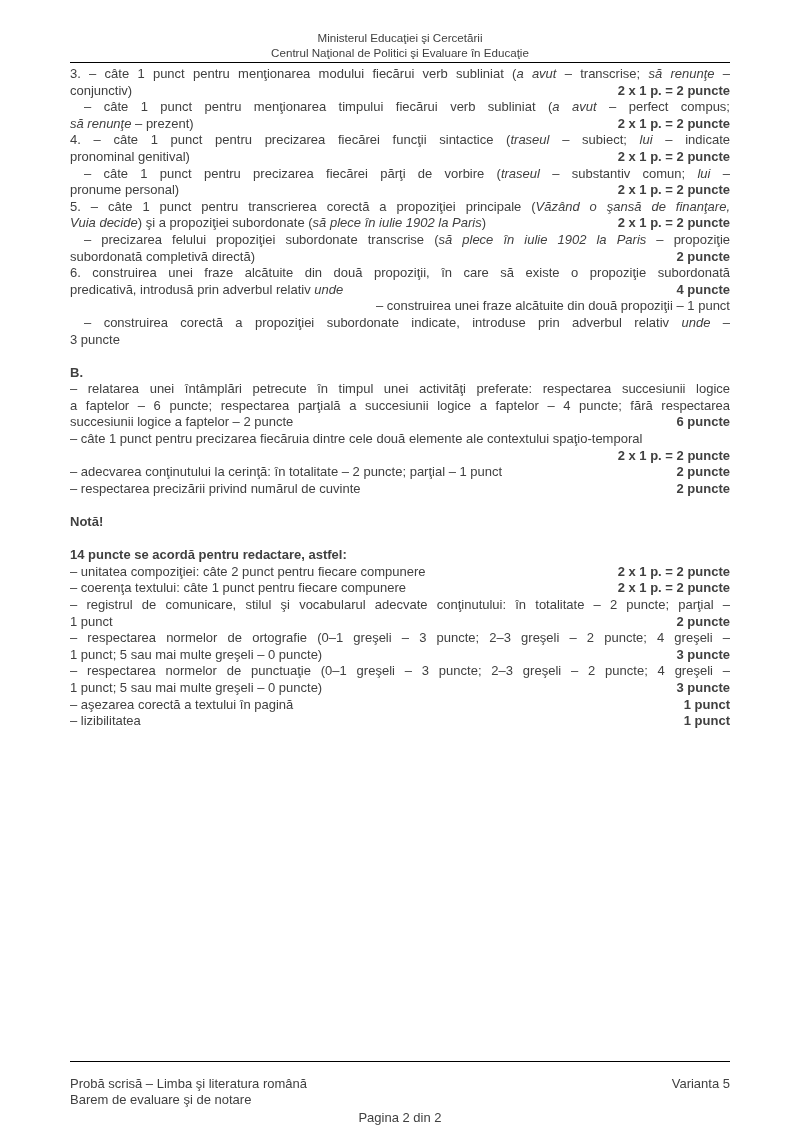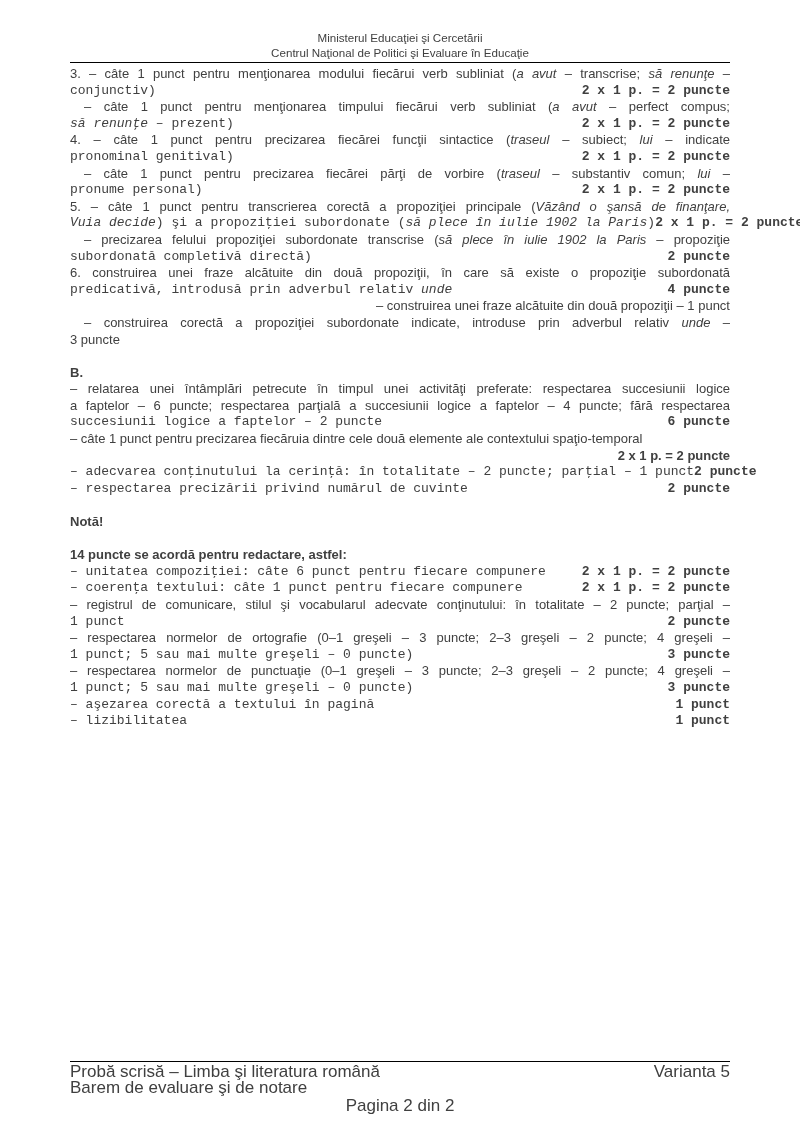--- a/index.html
+++ b/index.html
@@ -27,33 +27,33 @@
   }
   .content {
     position: absolute;
     left: 70px; right: 70px; top: 66px;
     font-size: 13px;
     line-height: 16.6px;
   }
   .line { min-height: 16.6px; }
   .line.justify { text-align: justify; text-align-last: justify; }
   .line.right { text-align: right; }
-  .line.split { display: flex; justify-content: space-between; font-family: Liberation Mono, monospace; }
+  .line.split { display: flex; justify-content: space-between; }
   .line.split .segs { white-space: pre; }
   .line.indent { padding-left: 14px; text-align: right; }
   .sg-i { font-style: italic; }
   .sg-b { font-weight: bold; }
   .score { font-weight: bold; white-space: pre; }
   .footer {
     position: absolute;
     left: 70px; right: 70px; top: 1061px;
     border-top: 1.3px solid #000;
-    font-size: 17px;
+    font-size: 13px;
     line-height: 15.5px;
-    padding-top: 2px;
+    padding-top: 14px;
   }
   .footer-row { display: flex; justify-content: space-between; }
   .footer-center { text-align: center; margin-top: 3px; }
 </style>
 </head>
 <body>
 
 <div class="page">
 
   <div class="header">
@@ -117,21 +117,21 @@
       </div>
       <div class="line split">
         <span class="segs"><span class="sg-r">– respectarea precizării privind numărul de cuvinte</span></span>
         <span class="score">2 puncte</span>
       </div>
       <div class="line blank">&nbsp;</div>
       <div class="line left"><span class="segs"><span class="sg-b">Notă!</span></span></div>
       <div class="line blank">&nbsp;</div>
       <div class="line left"><span class="segs"><span class="sg-b">14 puncte se acordă pentru redactare, astfel:</span></span></div>
       <div class="line split">
-        <span class="segs"><span class="sg-r">– unitatea compoziţiei: câte 6 punct pentru fiecare compunere</span></span>
+        <span class="segs"><span class="sg-r">– unitatea compoziţiei: câte 2 punct pentru fiecare compunere</span></span>
         <span class="score">2 x 1 p. = 2 puncte</span>
       </div>
       <div class="line split">
         <span class="segs"><span class="sg-r">– coerenţa textului: câte 1 punct pentru fiecare compunere</span></span>
         <span class="score">2 x 1 p. = 2 puncte</span>
       </div>
       <div class="line justify"><span class="segs"><span class="sg-r">– registrul de comunicare, stilul şi vocabularul adecvate conţinutului: în totalitate – 2 puncte; parţial –</span></span></div>
       <div class="line split">
         <span class="segs"><span class="sg-r">1 punct</span></span>
         <span class="score">2 puncte</span>

